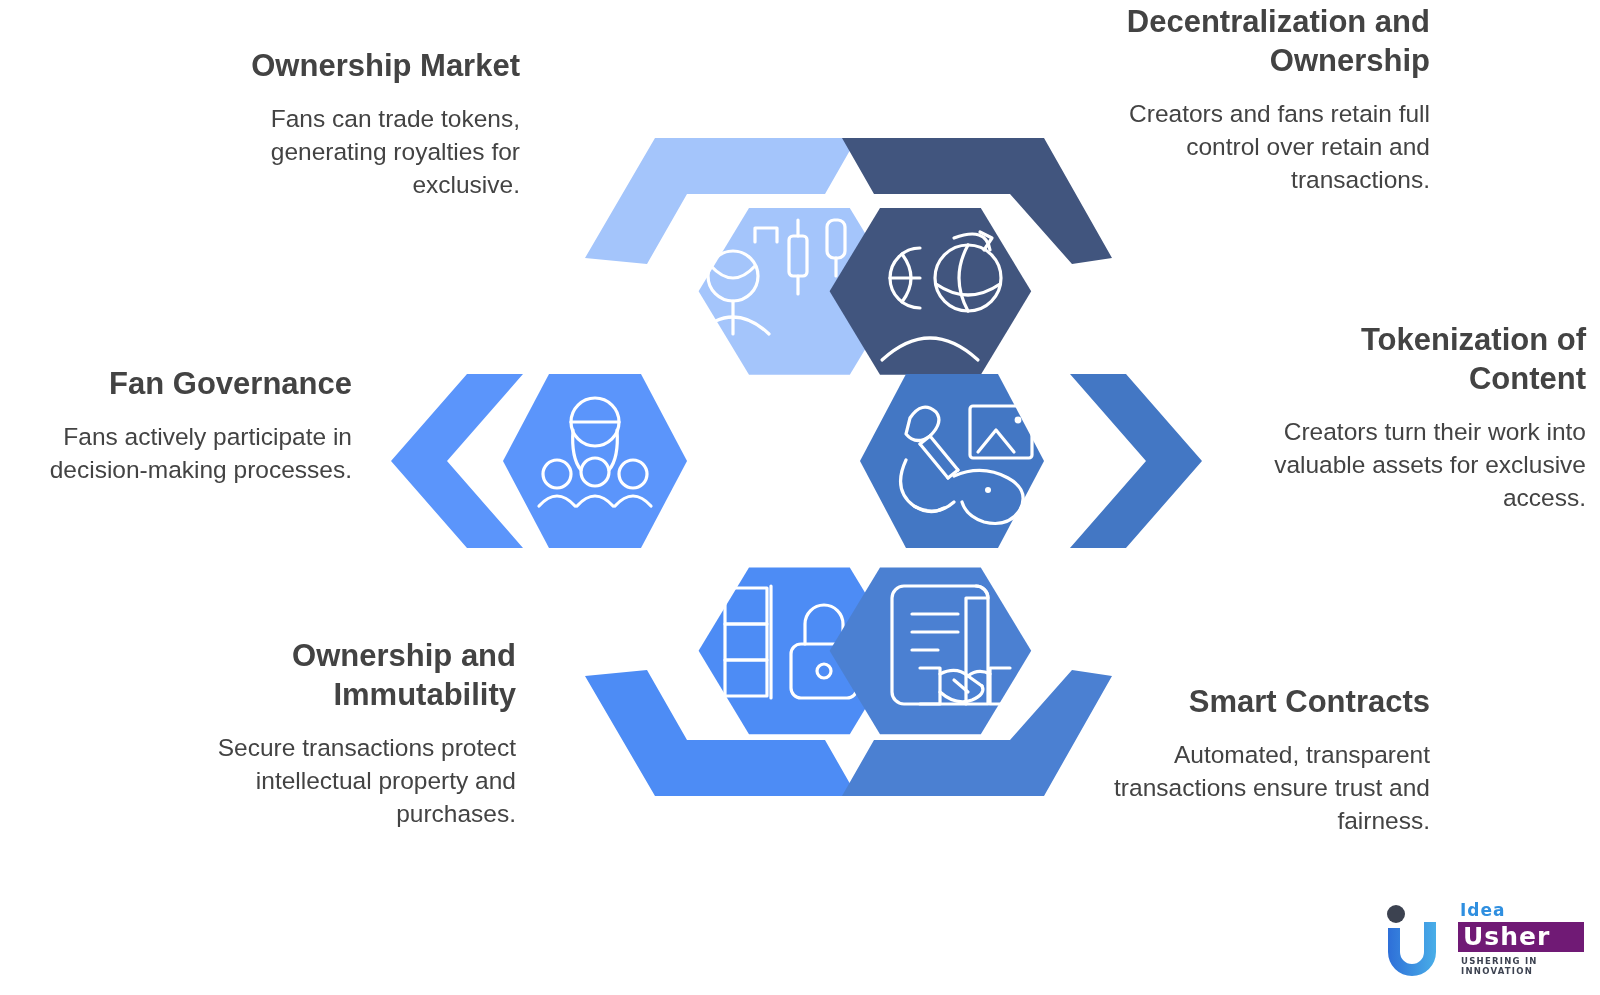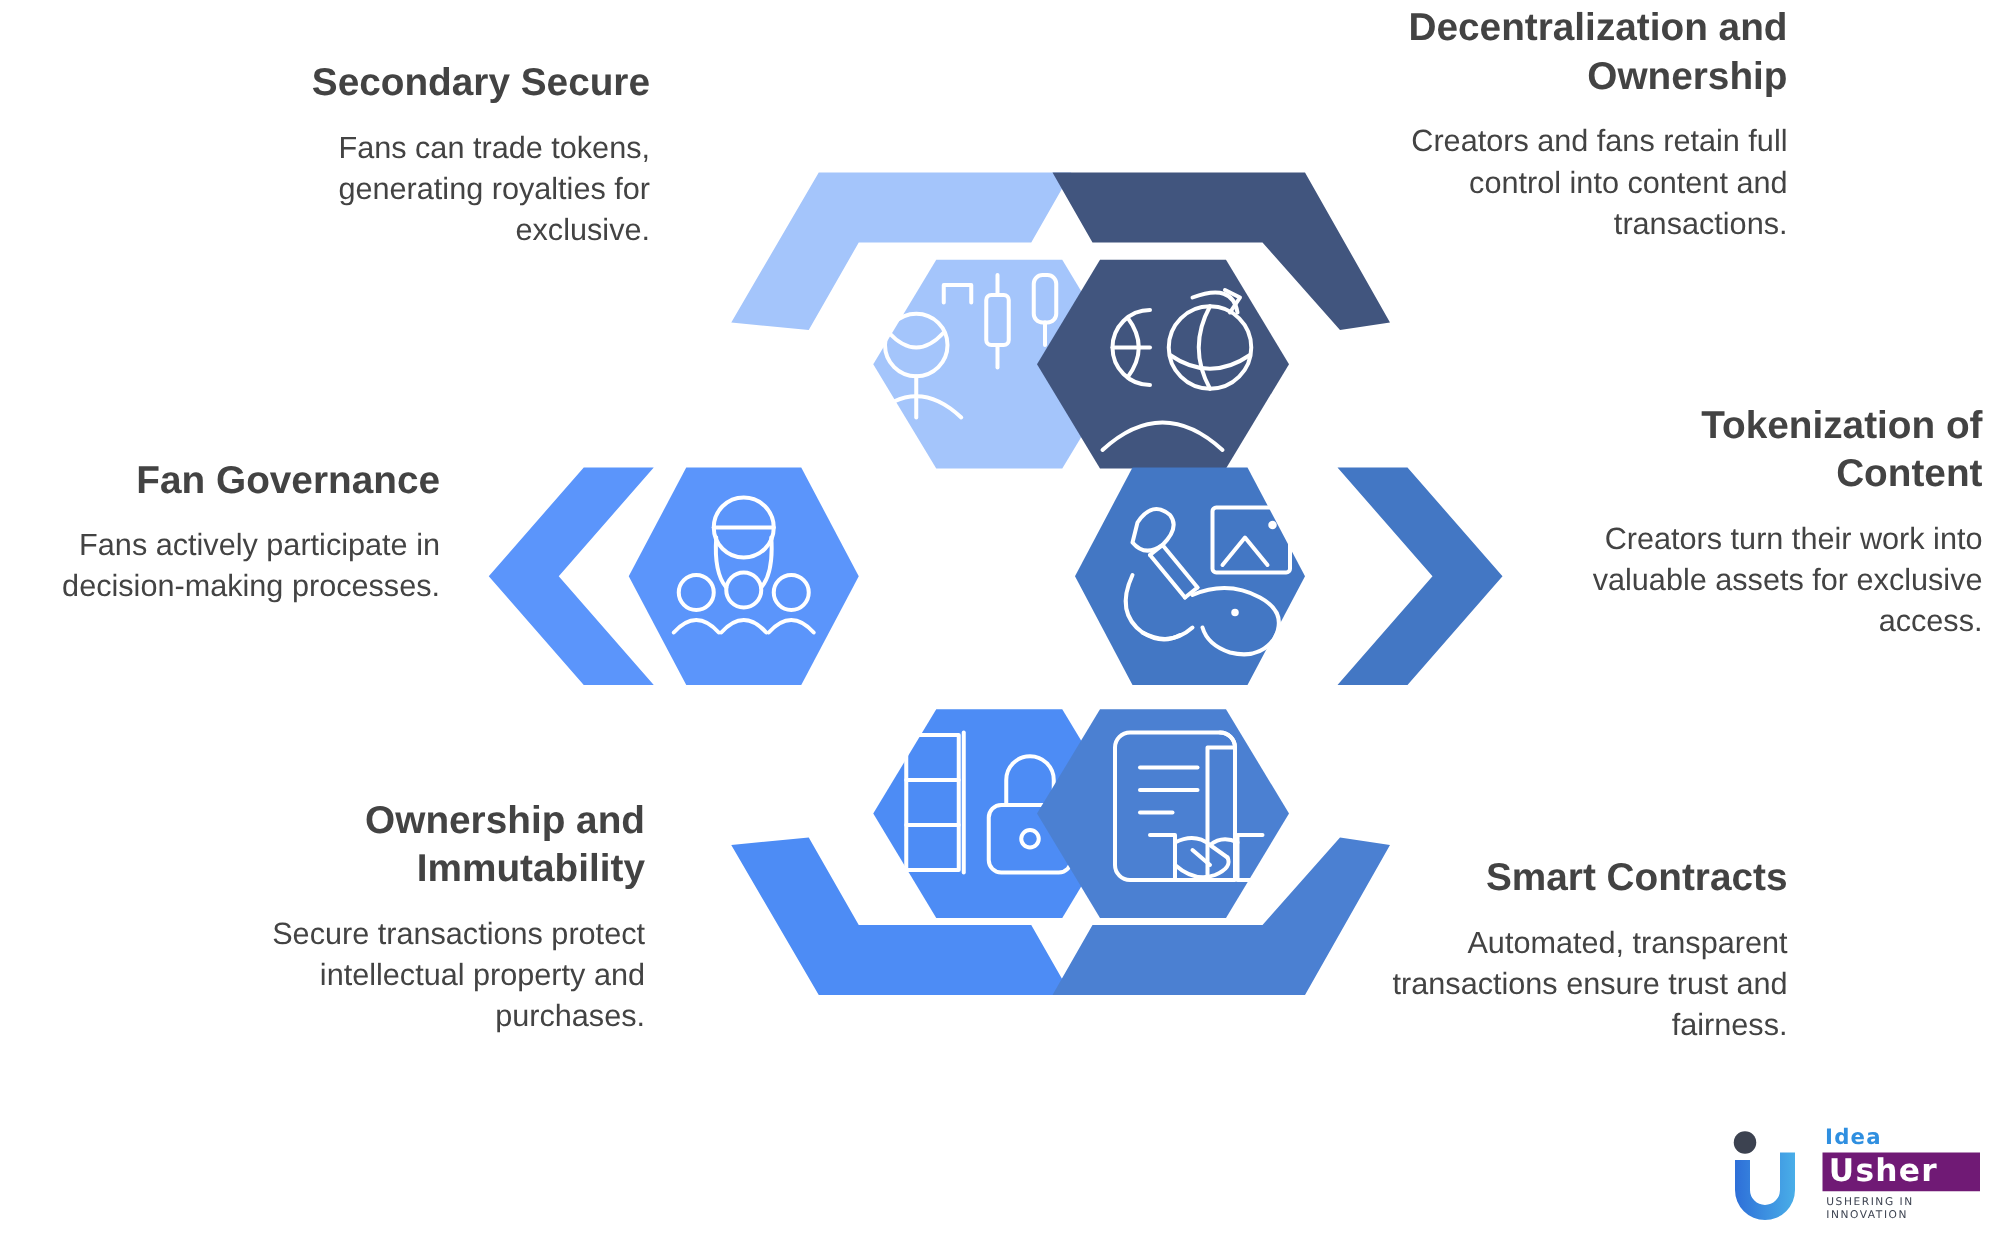--- a/index.html
+++ b/index.html
@@ -98,44 +98,44 @@
   #logo .usher-word {
     font-size: 25px;
     font-weight: bold;
     letter-spacing: 1px;
     color: #ffffff;
     line-height: 1;
     font-family: "DejaVu Sans", sans-serif;
   }
   #logo .tagline {
     font-size: 8.5px;
-    font-weight: normal;
+    font-weight: bold;
     letter-spacing: 1.25px;
     color: #3C4250;
     margin: 4px 0 0 3px;
     font-family: "DejaVu Sans", sans-serif;
   }
 </style>
 </head>
 <body>
 
 <div id="canvas">
 
   <div class="block align-right" id="blk-secondary-market">
-    <p class="title">Secondary Secure</p>
+    <p class="title">Ownership Market</p>
     <p class="desc">Fans can trade tokens,
 generating royalties for
 exclusive.</p>
   </div>
 
   <div class="block align-left" id="blk-decentralization">
     <p class="title">Decentralization and
 Ownership</p>
     <p class="desc">Creators and fans retain full
-control into content and
+control over retain and
 transactions.</p>
   </div>
 
   <div class="block align-right" id="blk-fan-governance">
     <p class="title">Fan Governance</p>
     <p class="desc">Fans actively participate in
 decision-making processes.</p>
   </div>
 
   <div class="block align-left" id="blk-tokenization">

